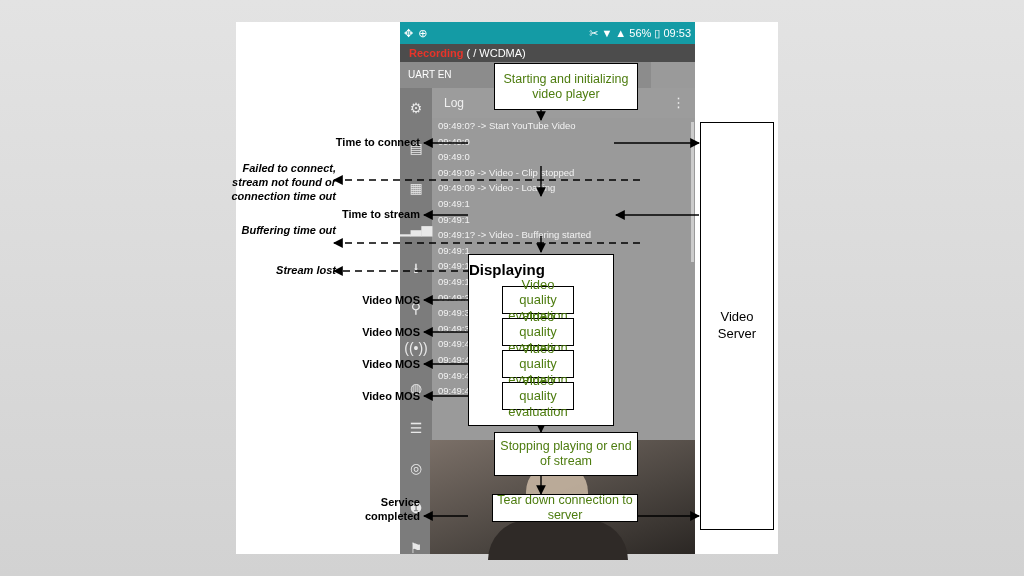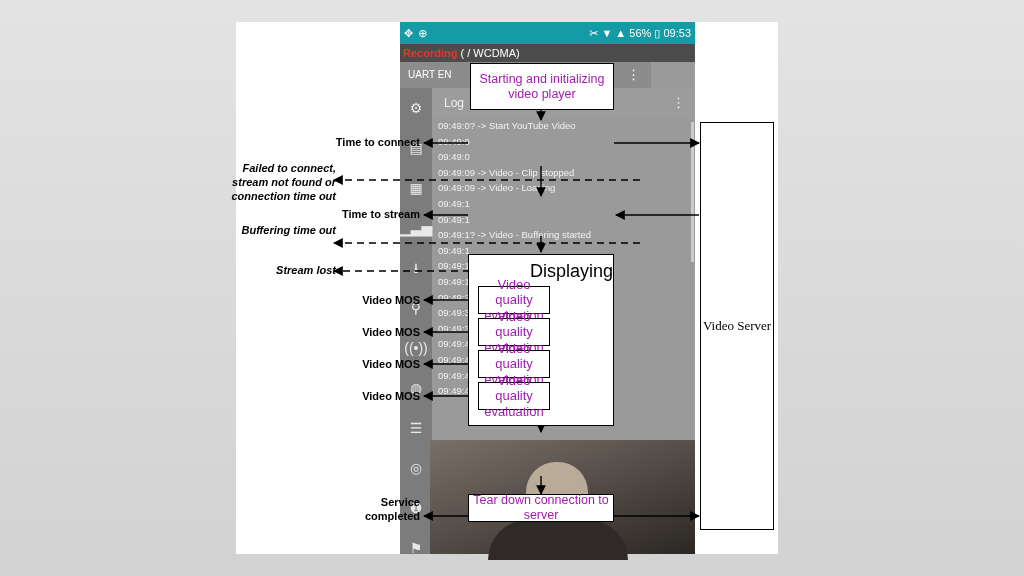--- a/index.html
+++ b/index.html
@@ -49,21 +49,21 @@
   #statusbar .right { position: absolute; right: 4px; top: 0; }
   #recbar {
     position: absolute;
     left: 0; top: 22px;
     width: 295px; height: 18px;
     background: #4c4c4c;
     font-size: 11px;
     line-height: 18px;
     color: #ffffff;
   }
-  #recbar .rec { color: #e8342a; font-weight: bold; padding-left: 3px; }
+  #recbar .rec { color: #e8342a; font-weight: bold; padding-left: 9px; }
   #uartbar {
     position: absolute;
     left: 0; top: 40px;
     width: 251px; height: 26px;
     background: #8c8c8c;
     color: #ffffff;
     font-size: 10px;
     line-height: 26px;
   }
   #uartbar .uart { position:absolute; left: 8px; top: 0; }
@@ -133,58 +133,59 @@
   }
 
   
   #diagram {
     position: absolute; left: 0; top: 0; width: 1024px; height: 576px;
   }
   .box {
     position: absolute;
     background: #ffffff;
     border: 1.4px solid #000000;
-    color: #a21caf;
+    color: #4d7c0f;
     font-size: 12.5px;
     text-align: center;
     display: flex;
     align-items: center;
     justify-content: center;
     line-height: 1.2;
     box-sizing: border-box;
+    margin-left: 24px;
   }
   .box.small { font-size: 13px; }
   .label {
     position: absolute;
     font-size: 11px;
     font-weight: bold;
     color: #000;
     text-align: right;
     line-height: 1.25;
   }
   .label.italic { font-style: italic; font-weight: bold; }
   .srv {
     position: absolute;
     left: 700px; top: 122px;
     width: 72px; height: 406px;
     background: #ffffff;
     border: 1.4px solid #000;
     display: flex; align-items: center; justify-content: center;
-    font-size: 13px; text-align: center; line-height: 1.3; font-family: Liberation Serif, serif;
+    font-size: 13px; text-align: center; line-height: 1.3;
   }
   .disp-panel {
     position: absolute;
     left: 468px; top: 254px;
     width: 144px; height: 170px;
     background: #ffffff;
     border: 1.4px solid #000;
   }
   .disp-title {
     position: absolute; left: 0; top: 6px; width: 144px;
-    text-align: right; font-size: 18px; color: #000;
+    text-align: left; font-size: 15px; color: #000; font-weight: bold;
   }
   svg#lines { position: absolute; left:0; top:0; width: 1024px; height: 576px; }
 </style>
 </head>
 <body>
 
 <div id="stage">
 
   <div id="page"></div>
 
@@ -296,20 +297,21 @@
 
     <div class="disp-panel">
       <div class="disp-title">Displaying</div>
     </div>
 
     <div class="box small" style="left:478px; top:286px; width:72px; height:28px;">Video quality evaluation</div>
     <div class="box small" style="left:478px; top:318px; width:72px; height:28px;">Video quality evaluation</div>
     <div class="box small" style="left:478px; top:350px; width:72px; height:28px;">Video quality evaluation</div>
     <div class="box small" style="left:478px; top:382px; width:72px; height:28px;">Video quality evaluation</div>
 
+    <div class="box" style="left:470px; top:432px; width:144px; height:44px;">Stopping playing or end of stream</div>
 
     <div class="box" style="left:468px; top:494px; width:146px; height:28px;">Tear down connection to server</div>
 
     <div class="srv">Video Server</div>
 
     <div class="label" style="left:320px; top:136px; width:100px;">Time to connect</div>
 
     <div class="label italic" style="left:228px; top:162px; width:108px;">Failed to connect, stream not found or connection time out</div>
 
     <div class="label" style="left:320px; top:208px; width:100px;">Time to stream</div>

